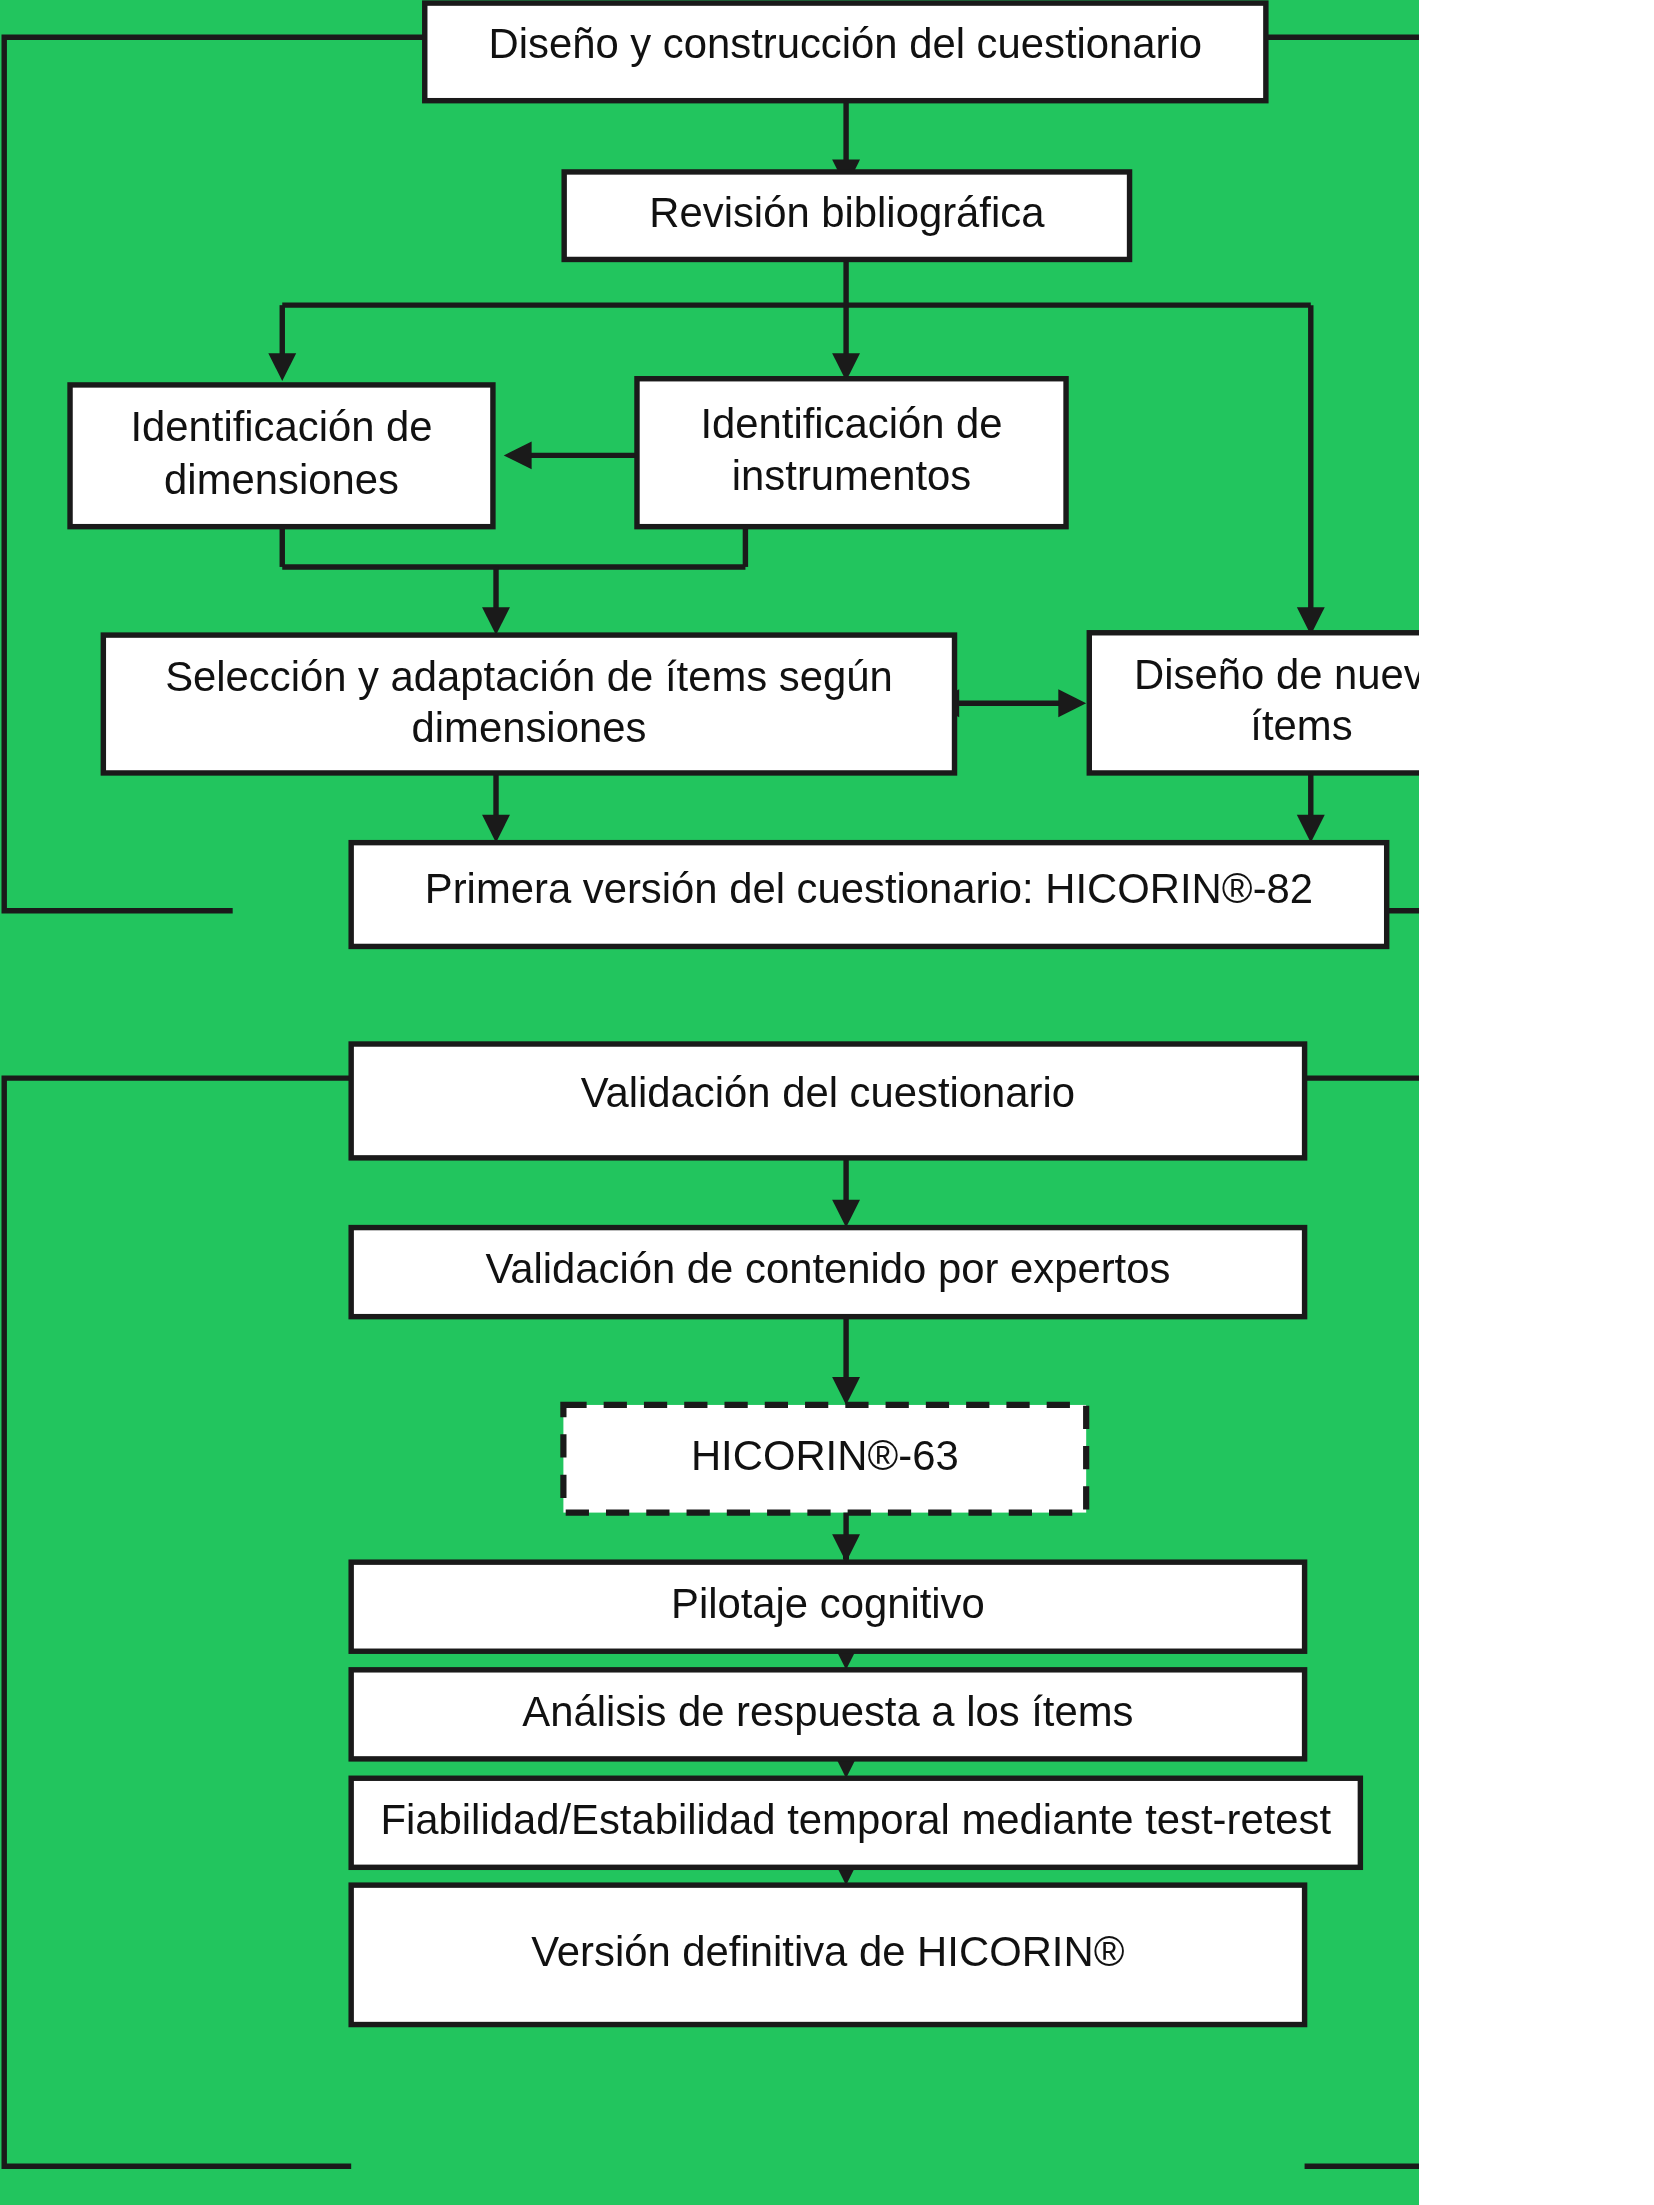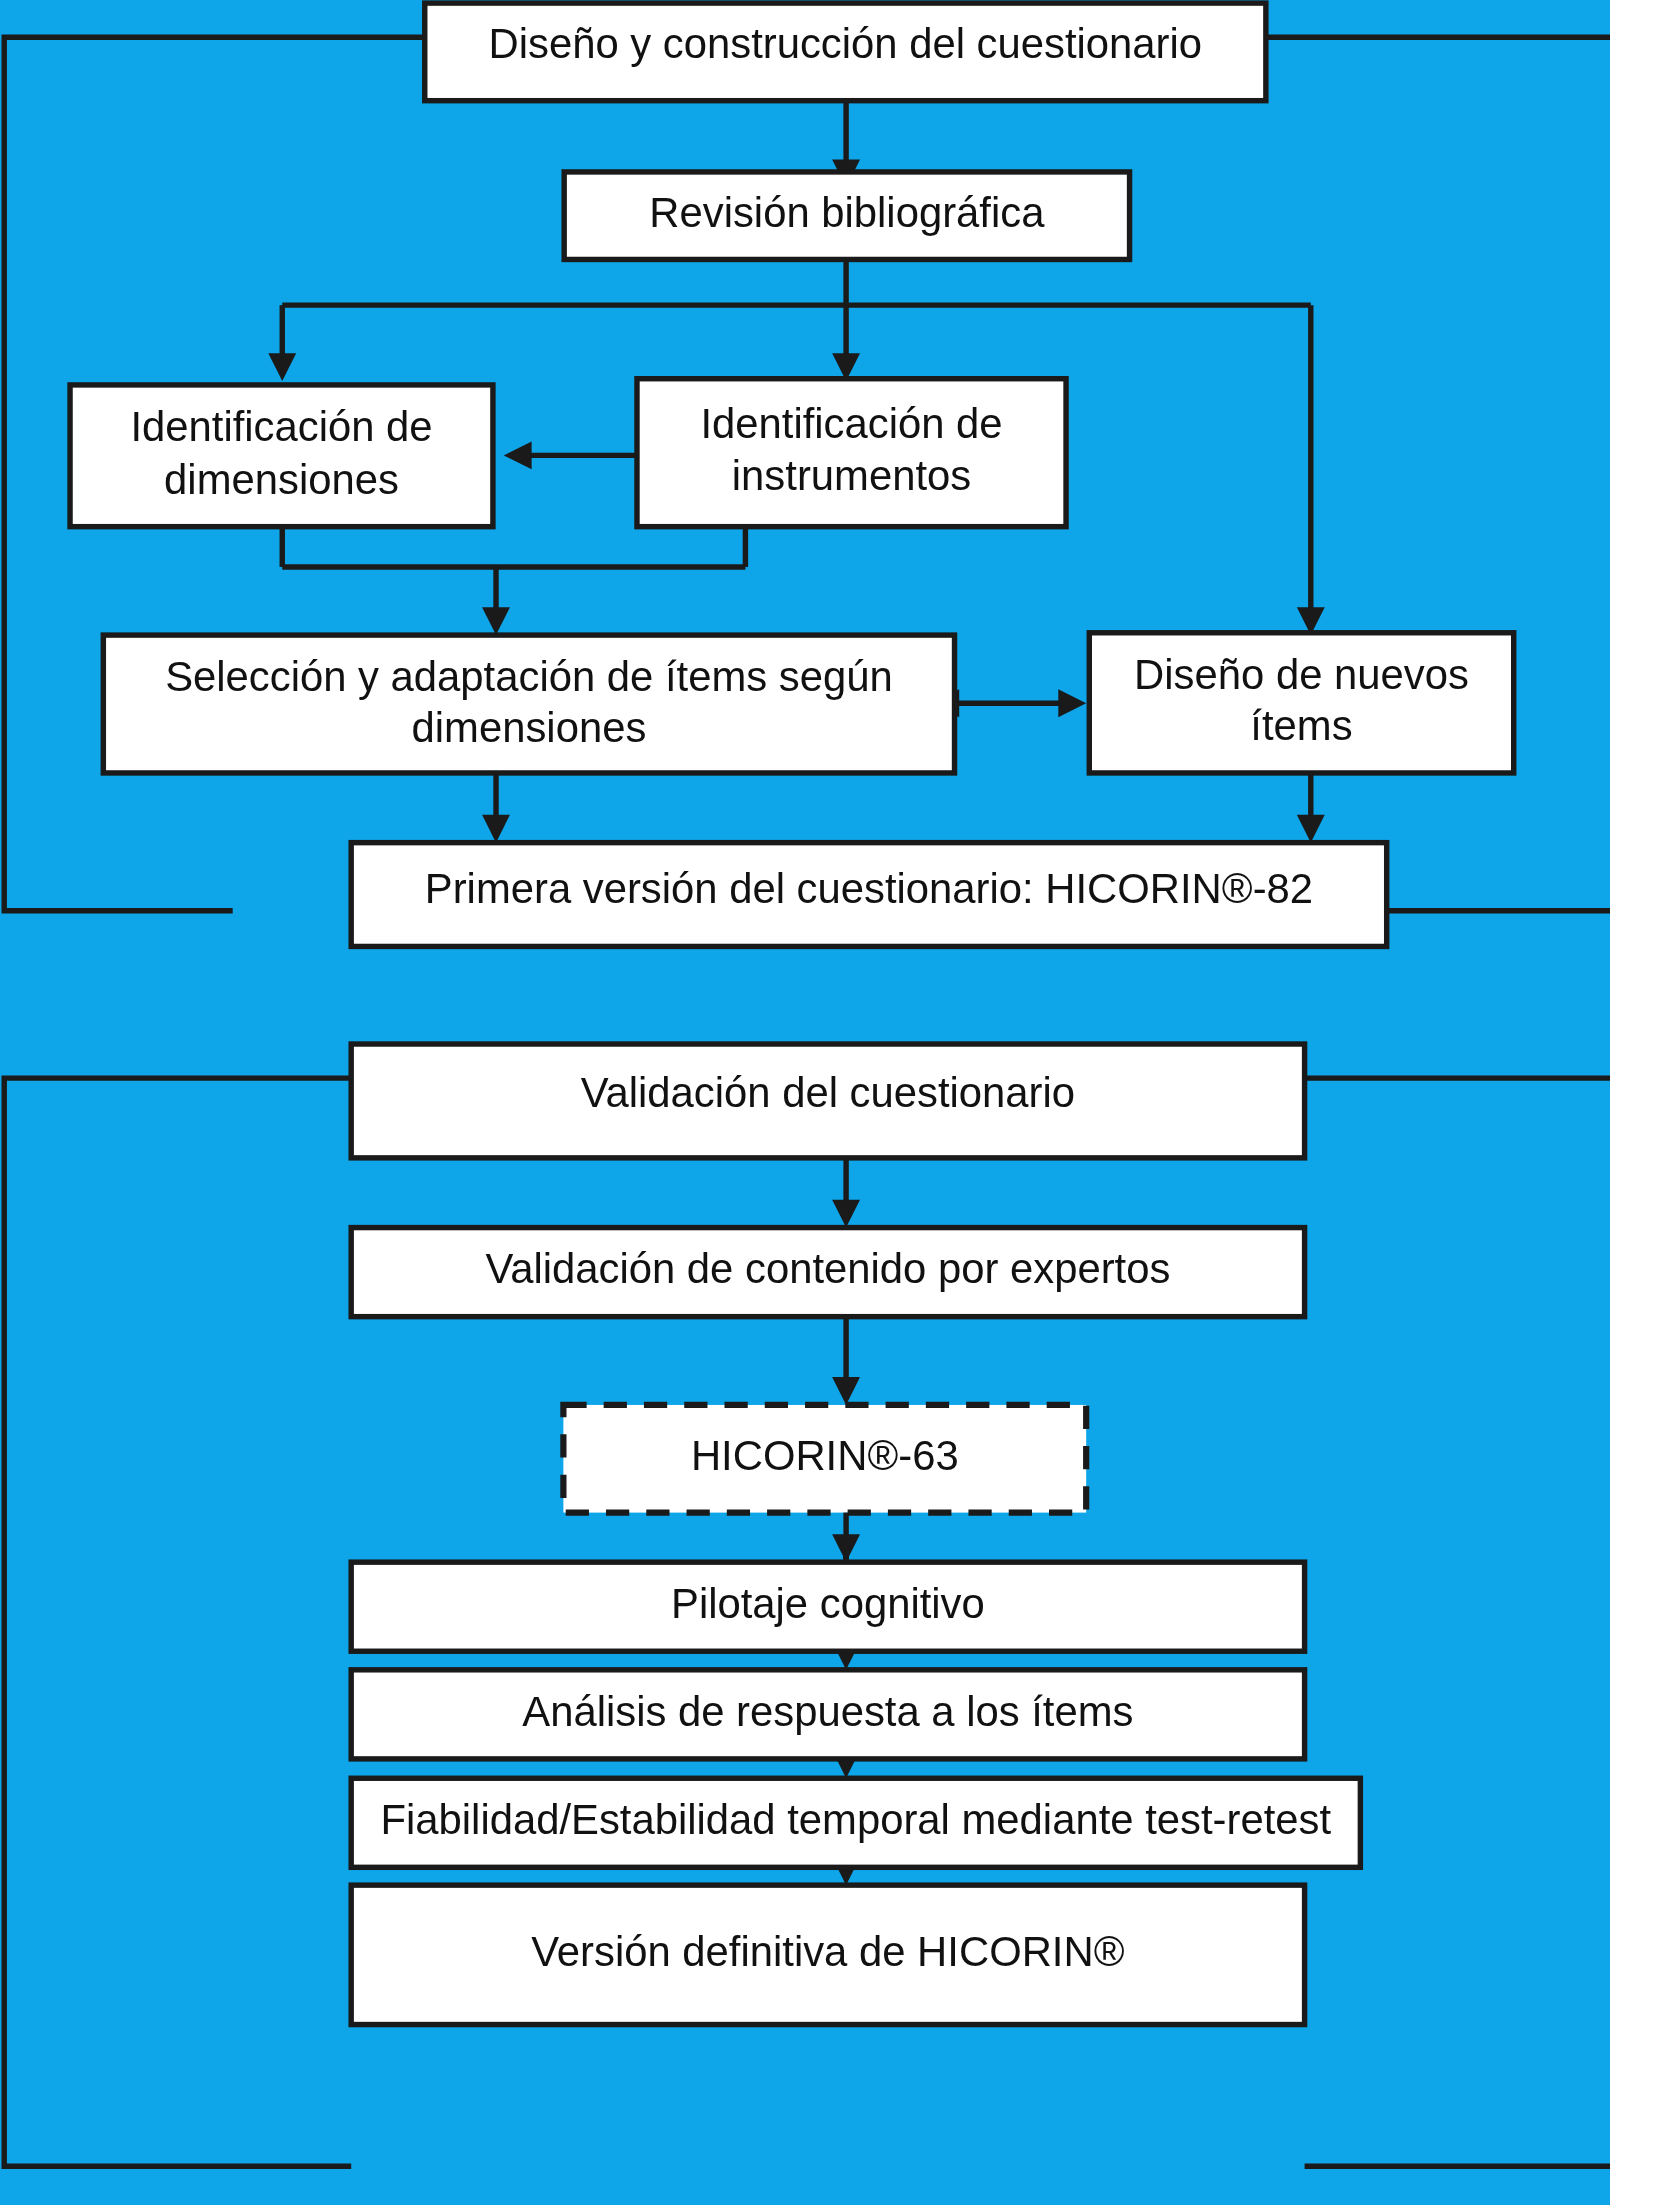--- a/index.html
+++ b/index.html
@@ -6,23 +6,23 @@
   html, body {
     margin: 0;
     padding: 0;
     background: #ffffff;
   }
   body {
     font-family: "Liberation Sans", sans-serif;
   }
   #diagram-root {
     position: relative;
-    width: 1610px;
+    width: 1419px;
     height: 2205px;
-    background: #0ea5e9;
+    background: #22c55e;
     overflow: hidden;
   }
   svg.flow-svg {
     position: absolute;
     top: 0;
     left: 0;
     width: 1655px;
     height: 2205px;
     display: block;
   }

